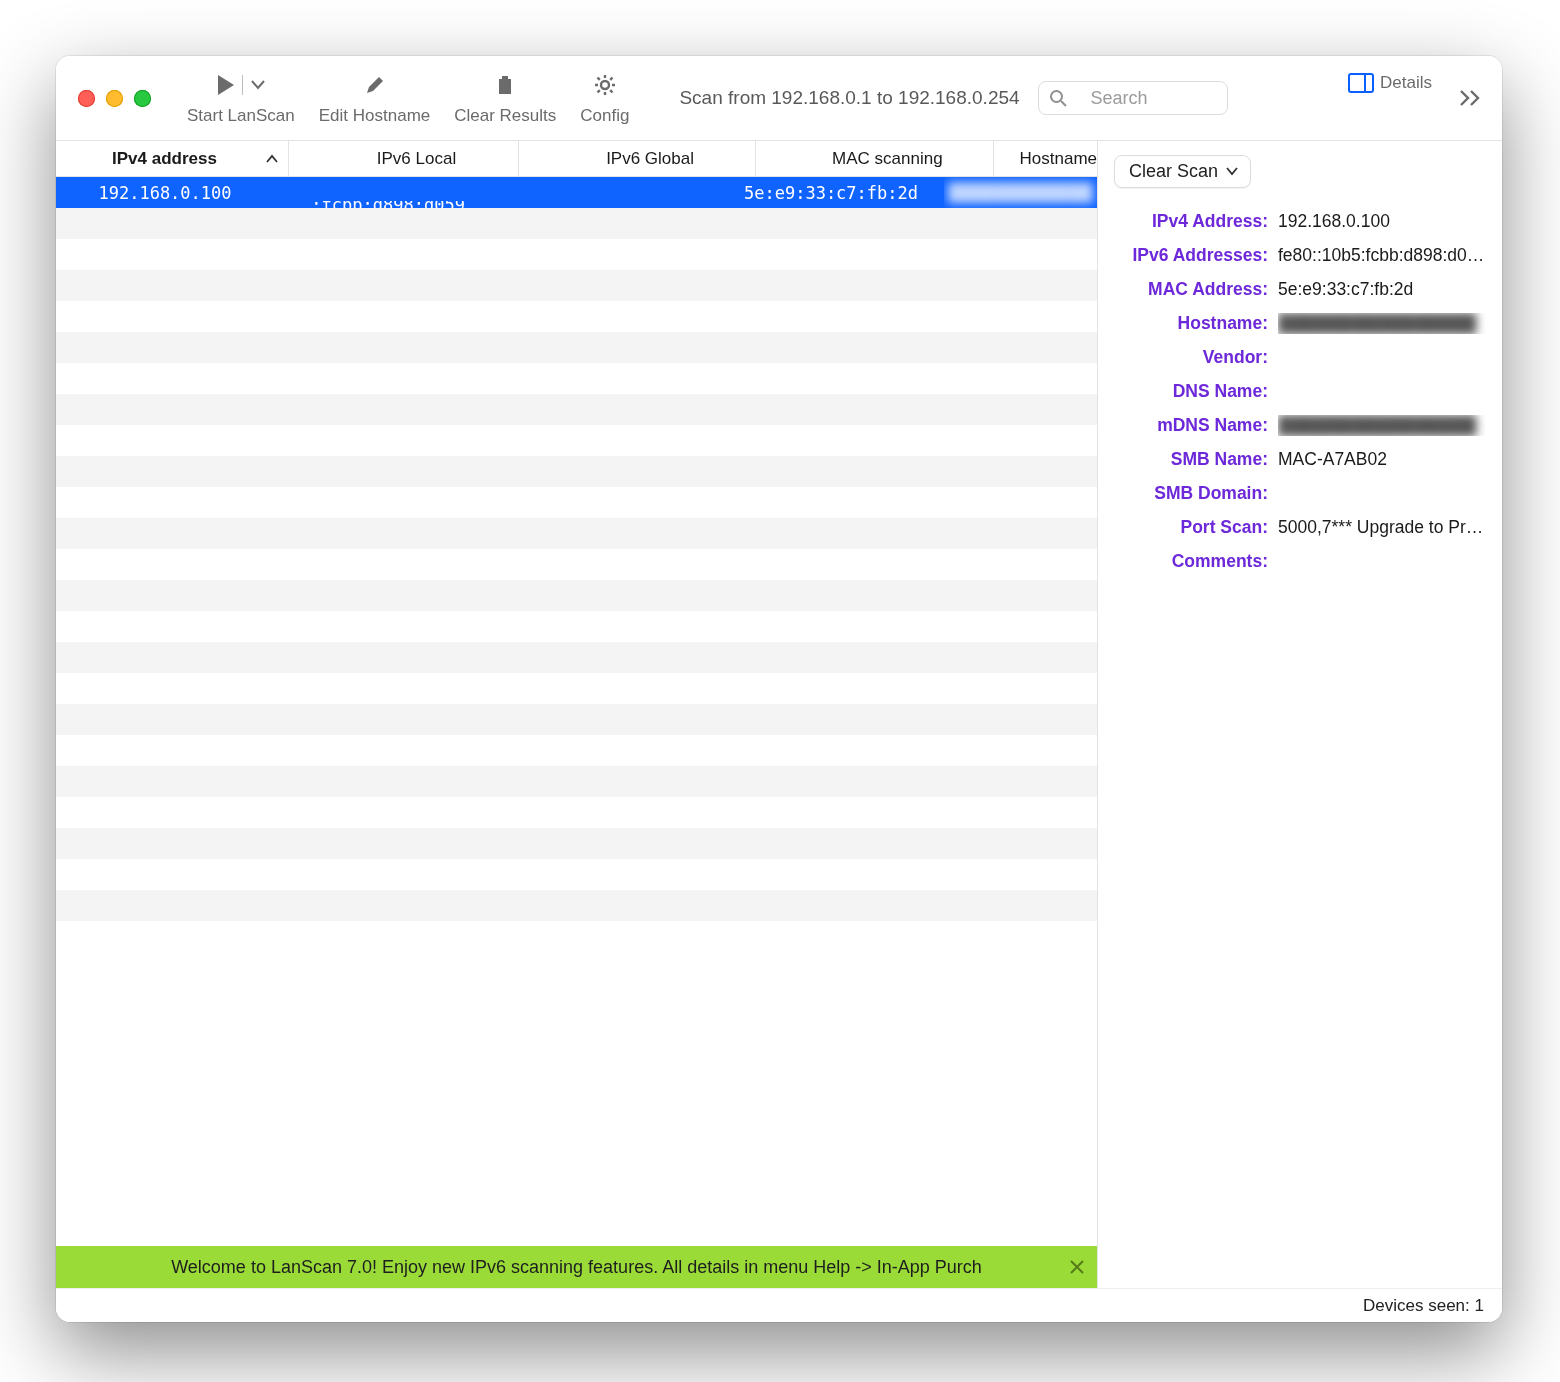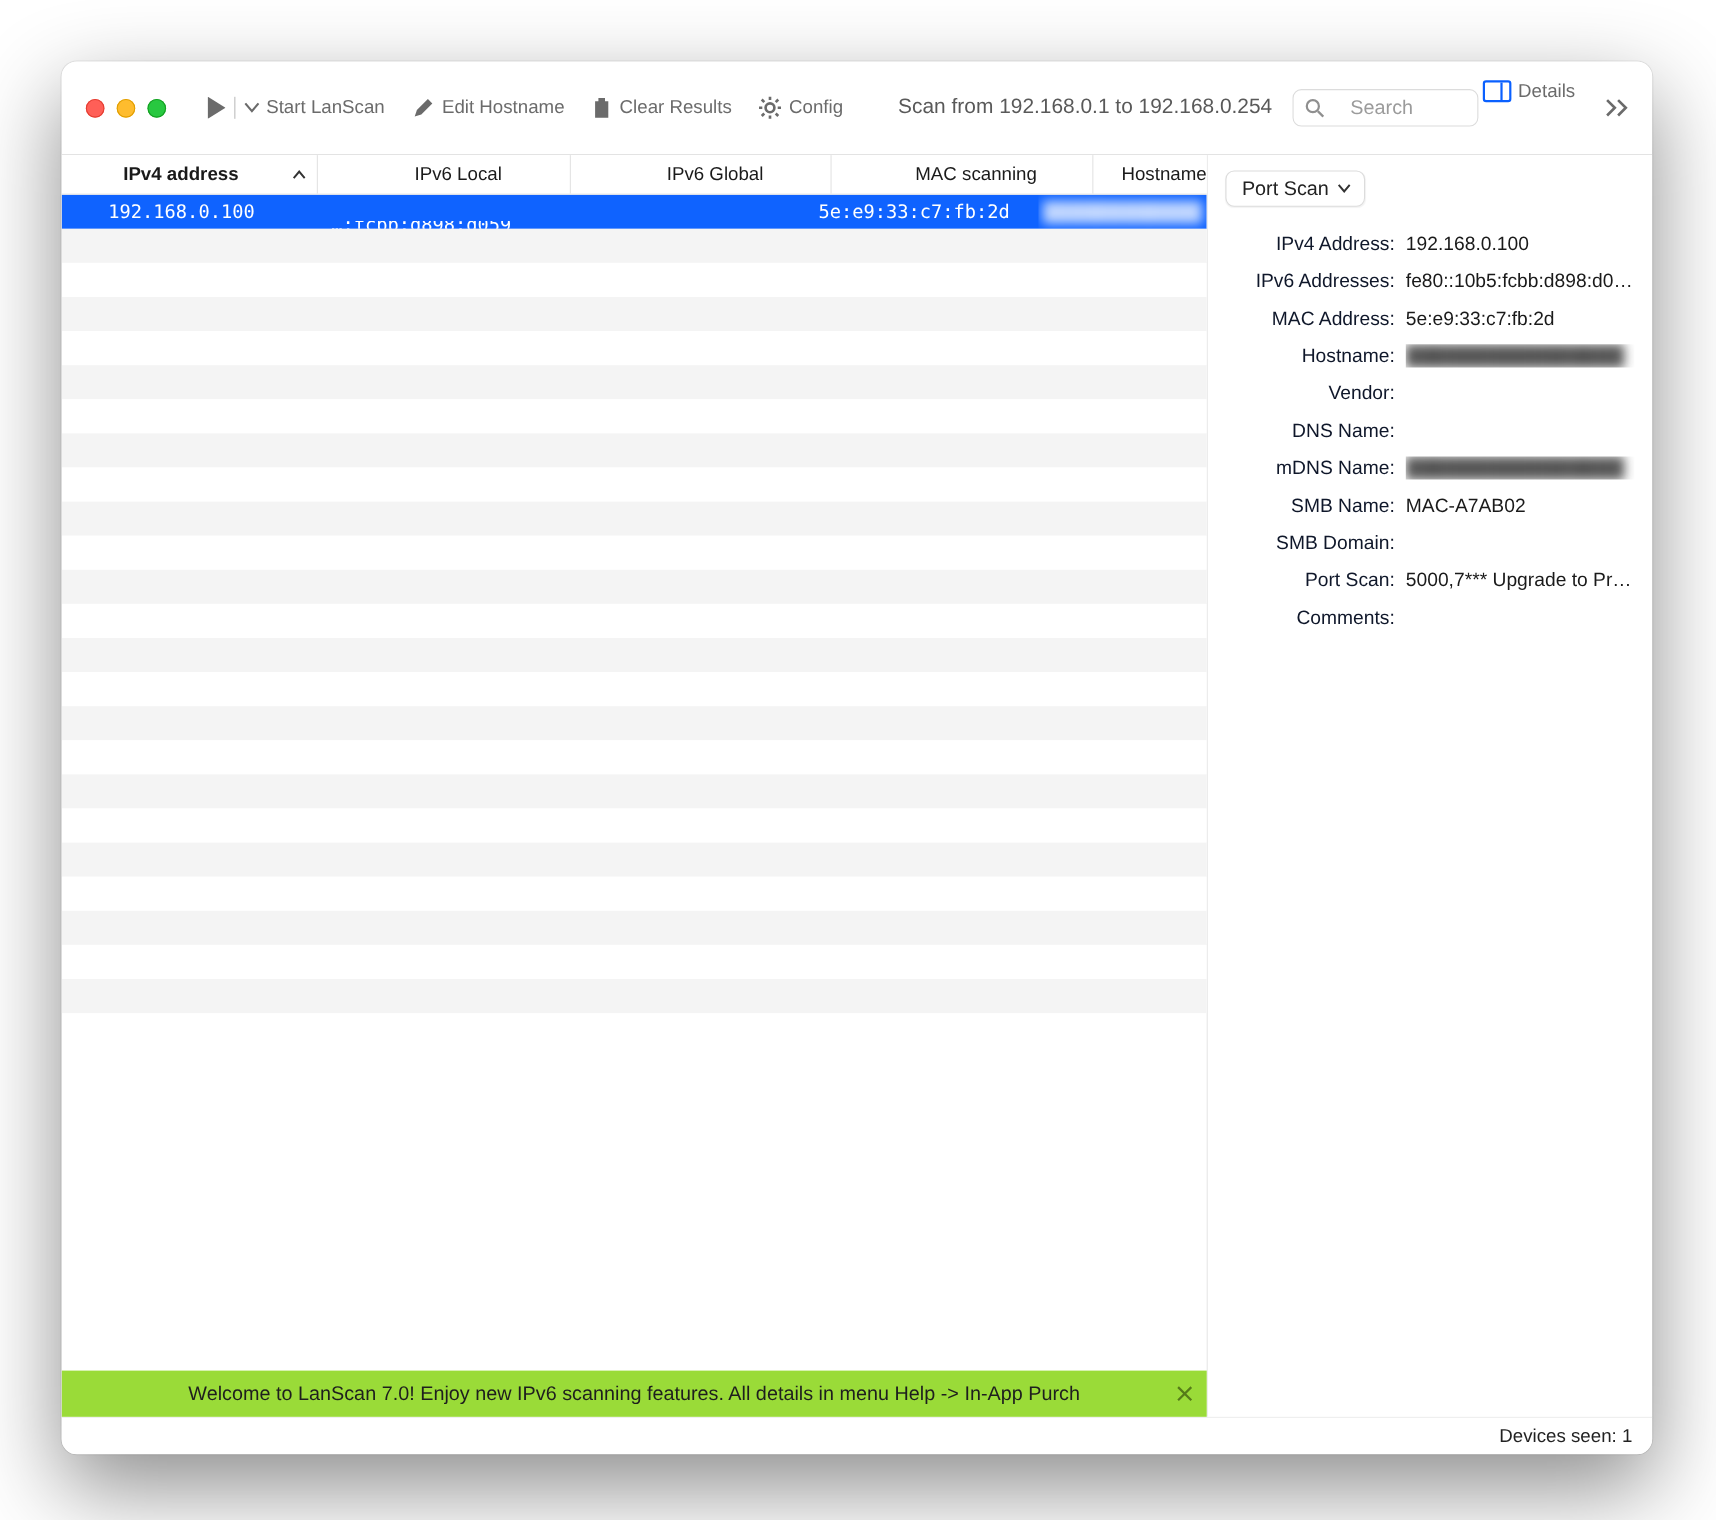--- a/index.html
+++ b/index.html
@@ -33,21 +33,21 @@
     border-bottom: 1px solid #e3e3e3;
     gap: 4px;
     background: #fff;
   }
   .traffic-lights { display:flex; gap:11px; margin-right:22px; align-items:center; }
   .tl { width:17px; height:17px; border-radius:50%; }
   .tl-close { background:#ff5f57; box-shadow: inset 0 0 0 1px #e33e32; }
   .tl-min   { background:#febc2e; box-shadow: inset 0 0 0 1px #e09e00; }
   .tl-max   { background:#28c840; box-shadow: inset 0 0 0 1px #159f22; }
 
-  .tb-item { display:flex; flex-direction:row; align-items:center; justify-content:center; gap:6px; padding:0 10px; color:#5a5a5a; }
+  .tb-item { display:flex; flex-direction:column; align-items:center; justify-content:center; gap:6px; padding:0 10px; color:#5a5a5a; }
   .tb-icon { height:30px; display:flex; align-items:center; justify-content:center; color:#6b6b6b; }
   .tb-label { font-size:17px; color:#6b6b6b; white-space:nowrap; }
   .tb-start-icons { display:flex; align-items:center; gap:4px; }
   .divbar { width:1px; height:20px; background:#bdbdbd; margin:0 4px; }
 
   .toolbar-title {
     flex: 0 0 auto;
     margin-left: 36px;
     margin-right: 14px;
     font-size: 19px;
@@ -129,21 +129,21 @@
   .segmented {
     display:inline-flex; align-items:center; gap:8px;
     border:1px solid #dcdcdc; border-radius:8px;
     padding:5px 12px 5px 14px;
     font-size:18px;
     box-shadow: 0 1px 1px rgba(0,0,0,0.05);
     background:#fff;
   }
   .details-list { padding: 4px 16px 0 0; font-size:17.5px; }
   .drow { display:flex; align-items:center; height:34px; }
-  .drow .k { width:180px; text-align:right; color:#0f172a; padding-right:10px; white-space:nowrap; }
+  .drow .k { width:180px; text-align:right; color:#6d28d9; padding-right:10px; white-space:nowrap;font-weight:bold; }
   .drow .v { flex:1; color:#1a1a1a; white-space:nowrap; overflow:hidden; text-overflow:ellipsis; }
 
   
   .statusbar {
     height:34px; display:flex; align-items:center; justify-content:flex-end;
     padding:0 18px; font-size:17px; color:#222;
     border-top:1px solid #eee; background:#fff;
   }
 
   svg { display:block; }
@@ -458,21 +458,21 @@
             <svg width="16" height="16" viewBox="0 0 16 16">
                 <path d="M2 2 L14 14 M14 2 L2 14" stroke="currentColor" stroke-width="2"></path>
               </svg>
           </span>
         </div>
       </div>
 
       <div class="right-pane">
         <div class="port-scan-row">
           <div class="segmented">
-            <span>Port Scan</span>
+            <span>Clear Scan</span>
             <span>
               <svg width="12" height="9" viewBox="0 0 12 9">
                   <path d="M1 1 L6 7 L11 1" fill="none" stroke="#333" stroke-width="1.8"></path>
                 </svg>
             </span>
           </div>
         </div>
         <div class="details-list" id="details-list">
             <div class="drow">
               <div class="k">IPv4 Address:</div>

